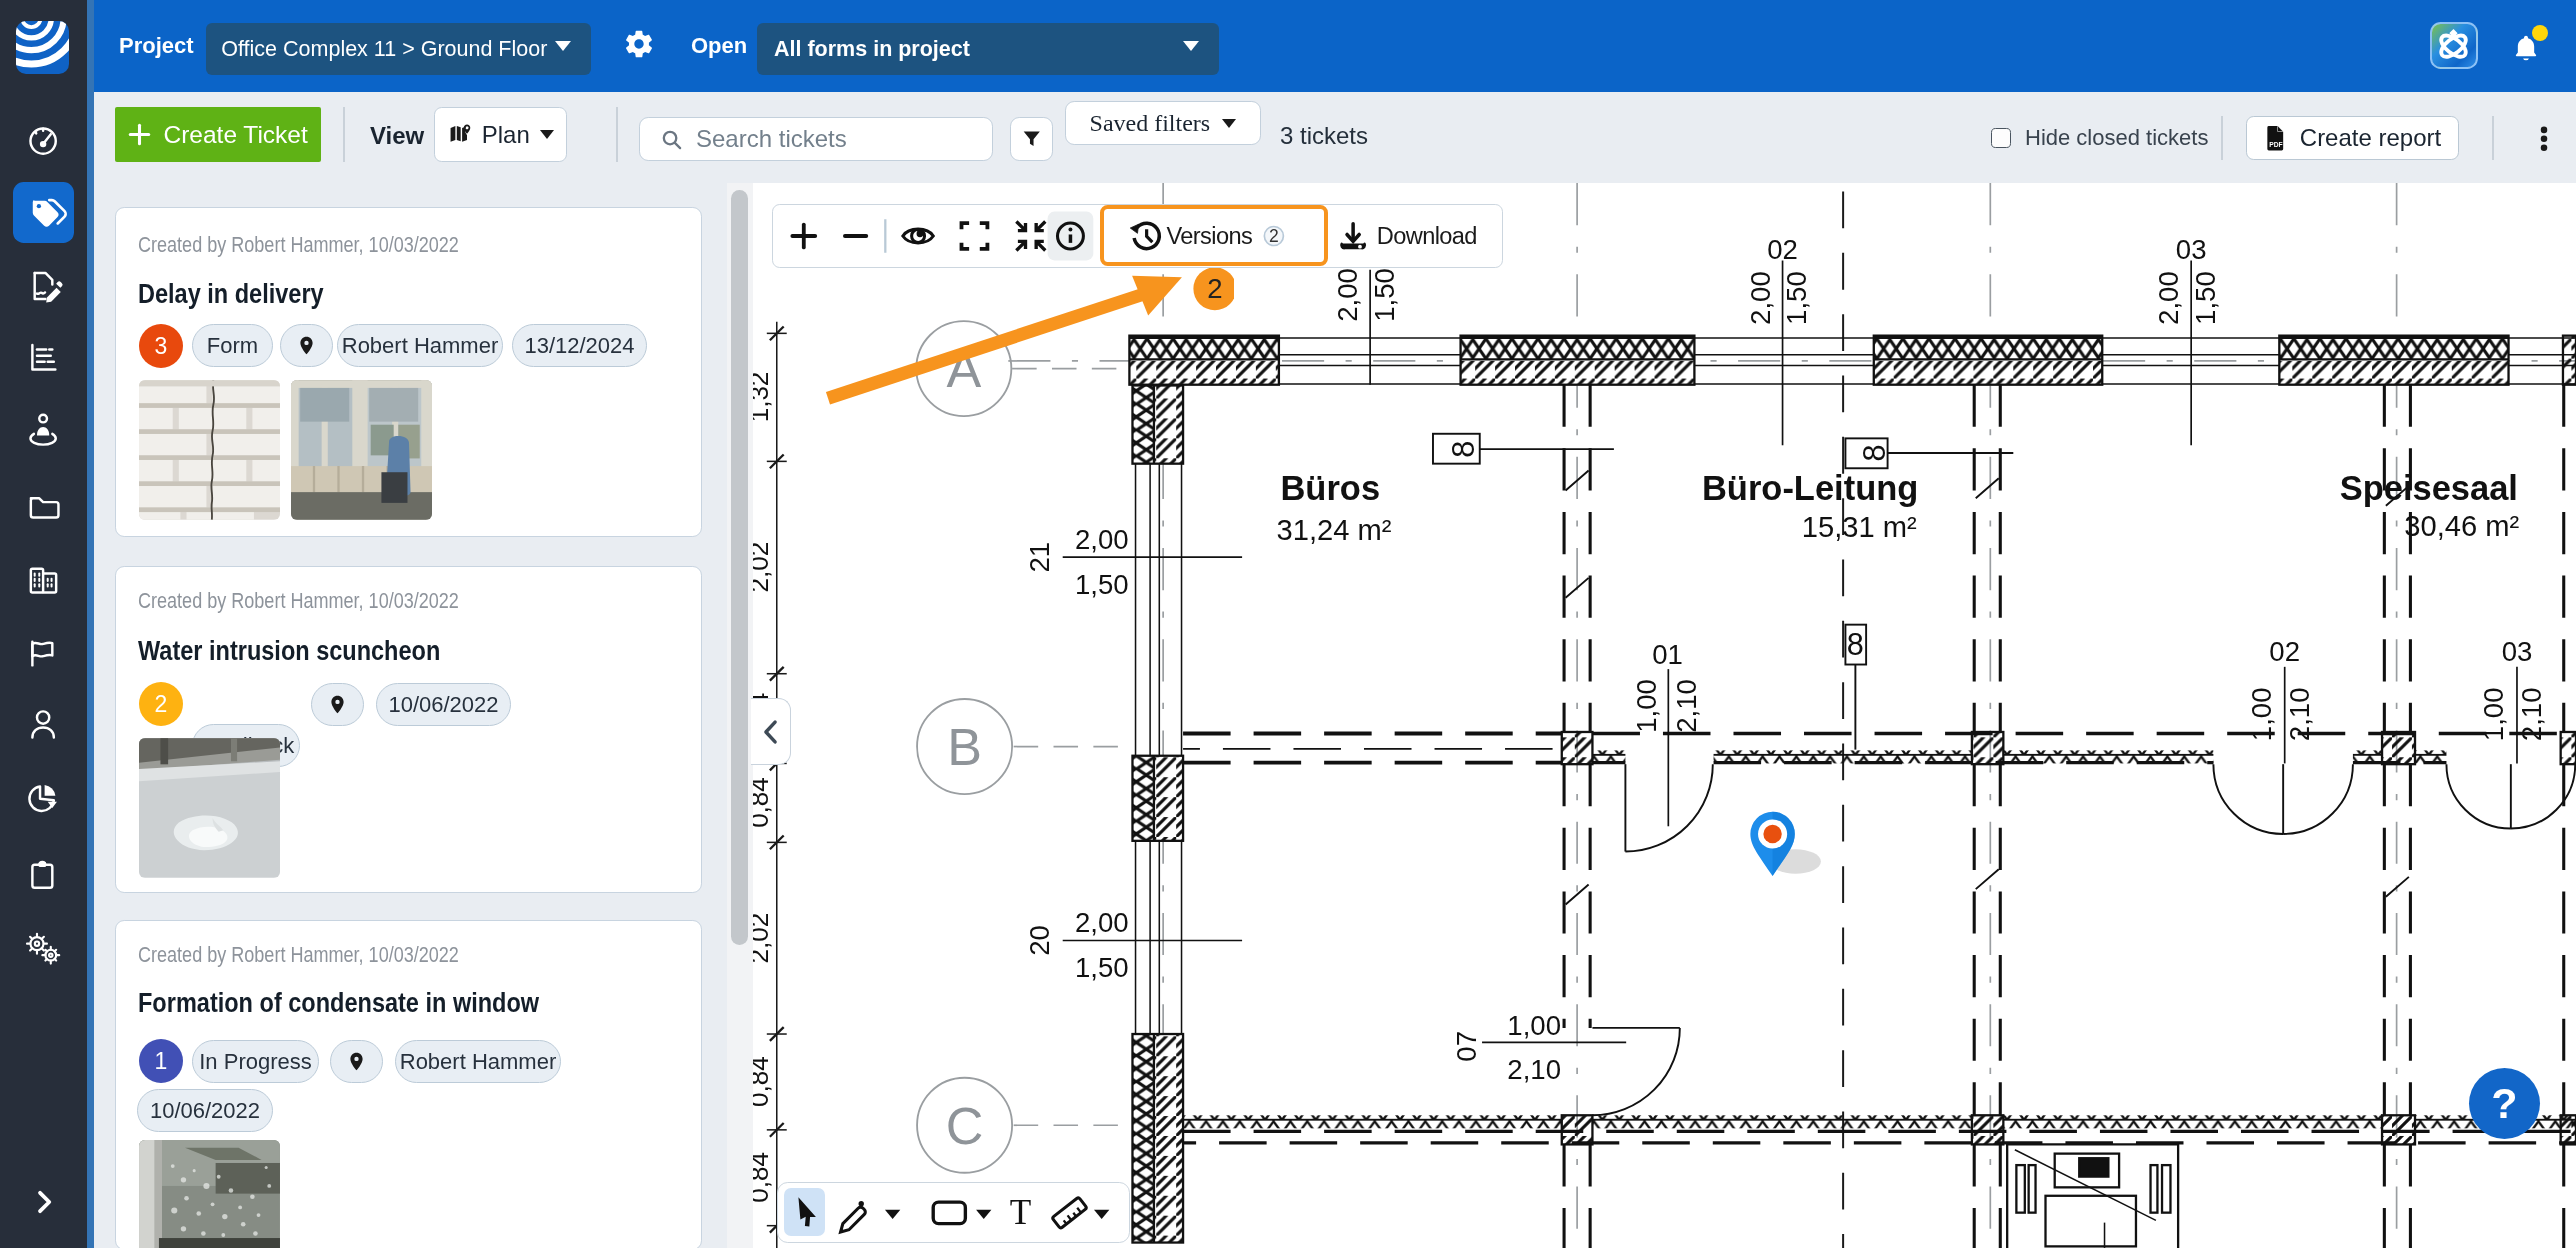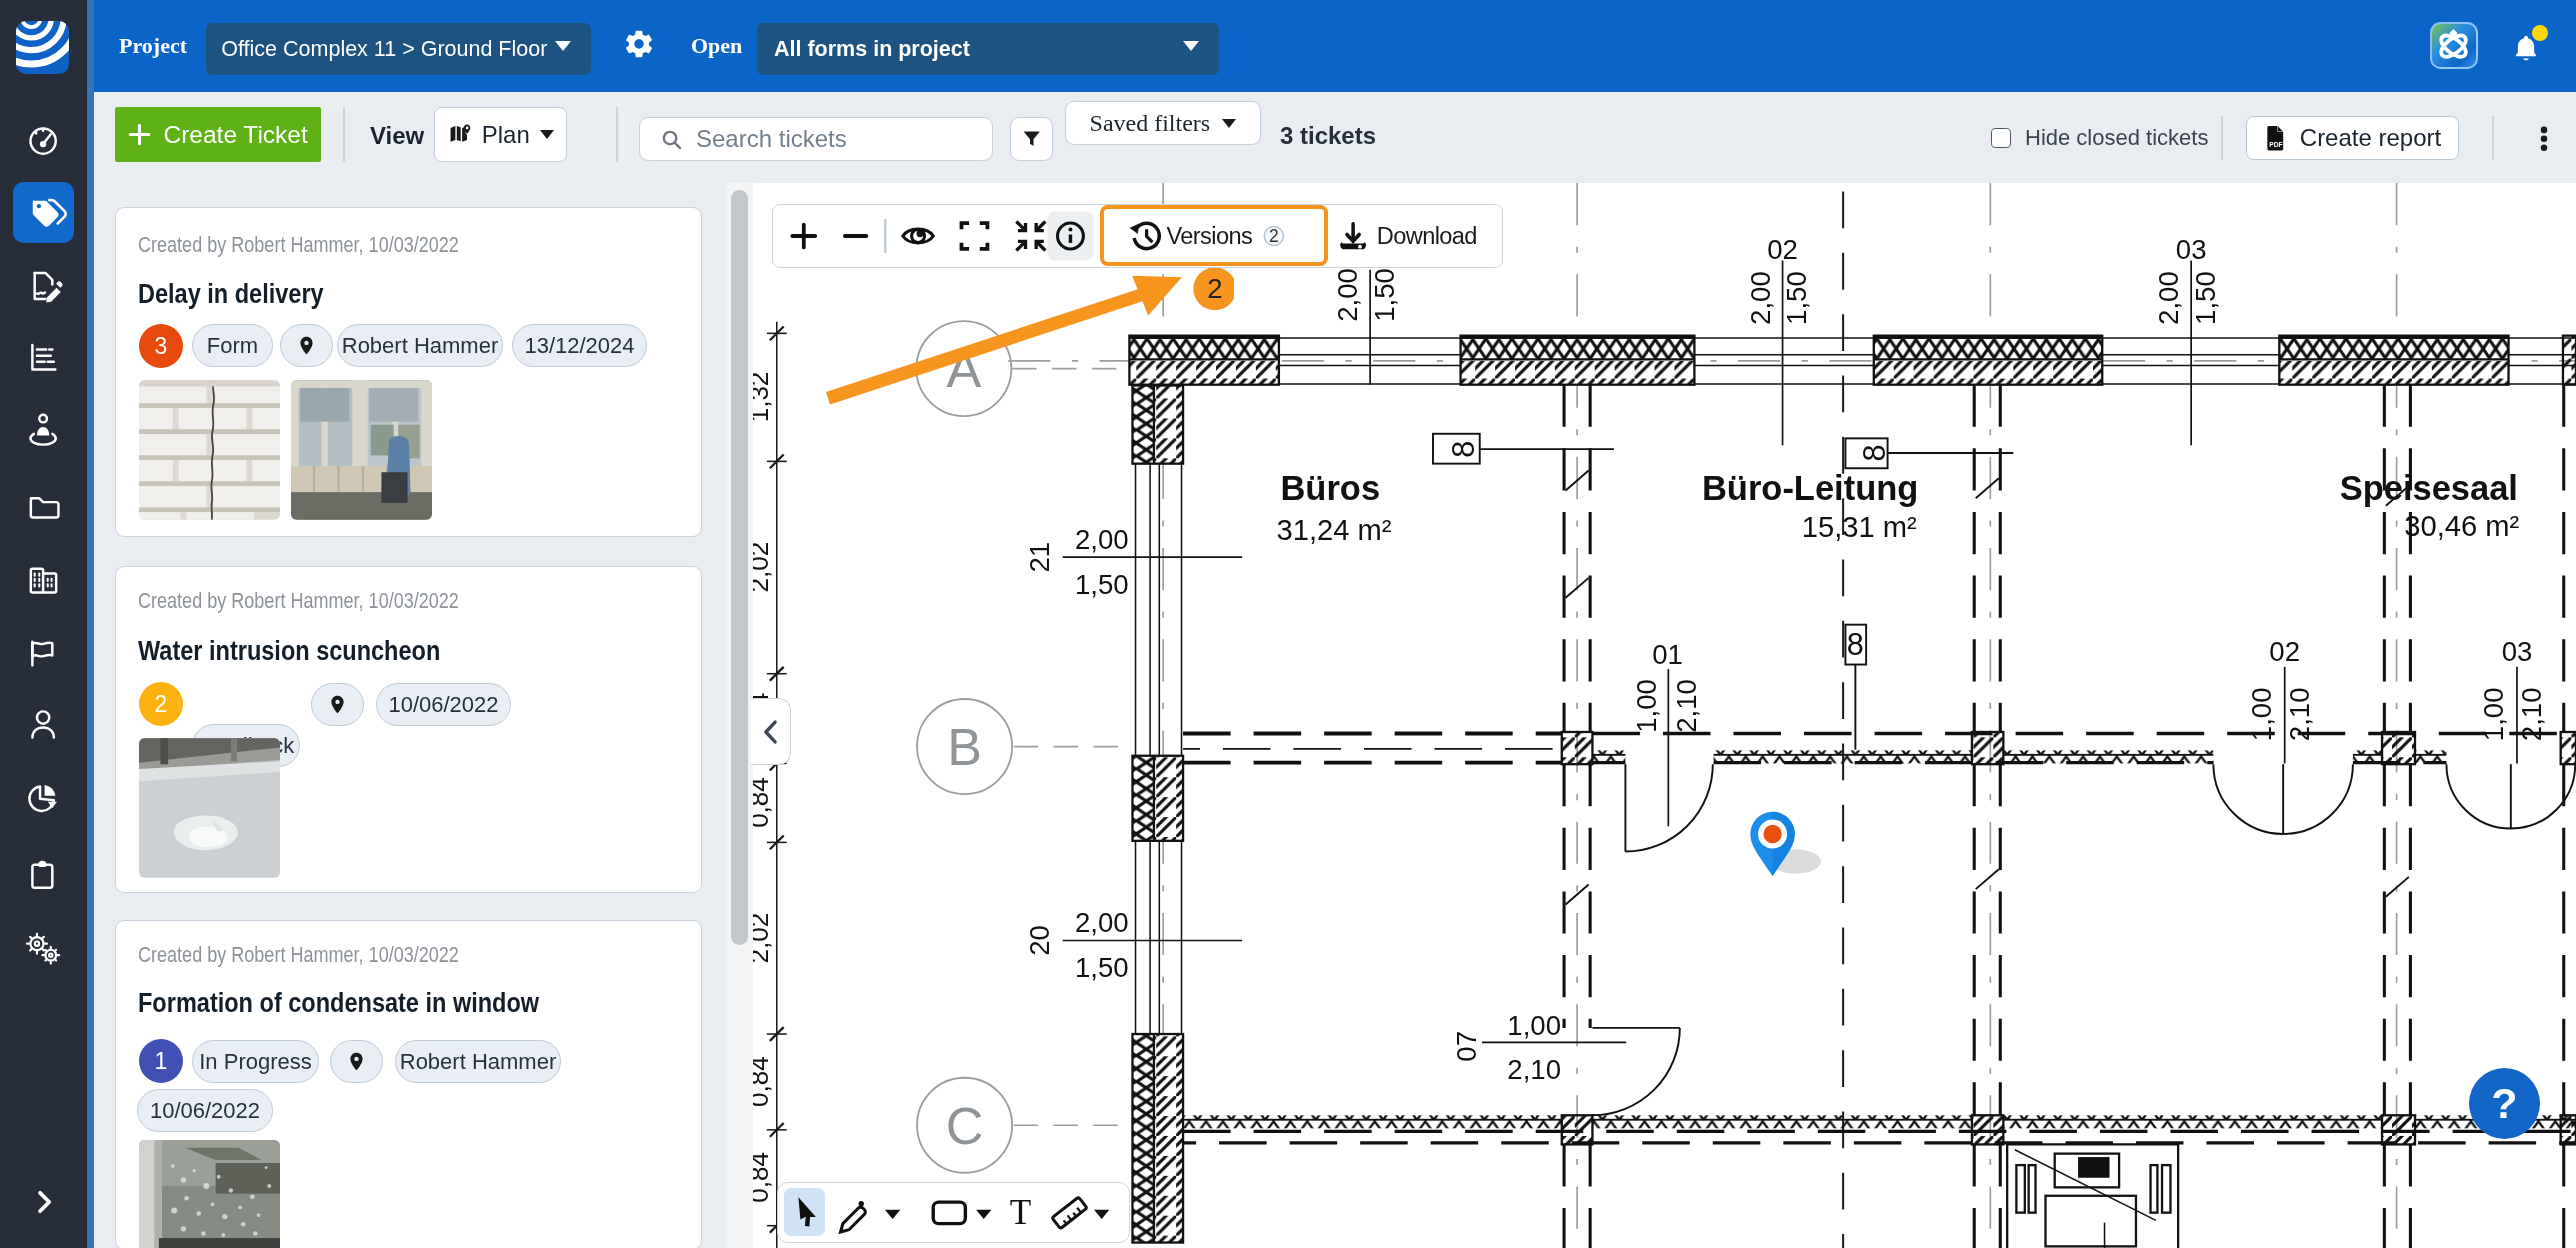--- a/index.html
+++ b/index.html
@@ -6,21 +6,21 @@
 html,body { width:2576px; height:1248px; overflow:hidden; font-family:"Liberation Sans", sans-serif; background:#e9edf2; }
 .abs { position:absolute; }
 #sidebar { position:absolute; left:0; top:0; width:87px; height:1248px; background:#272e3a; }
 #sidestrip { position:absolute; left:87px; top:0; width:7.7px; height:1248px; background:#3474b5; }
 #header { position:absolute; left:94px; top:0; width:2482px; height:92px; background:#0b64c8; }
 #row2 { position:absolute; left:94px; top:92px; width:2482px; height:91px; background:#e9edf2; }
 #panel { position:absolute; left:94px; top:183px; width:633px; height:1065px; background:#e9edf2; }
 #sbtrack { position:absolute; left:727px; top:183px; width:26px; height:1065px; background:#f2f3f5; }
 #sbthumb { position:absolute; left:731px; top:190px; width:17px; height:755px; background:#c3c7cb; border-radius:8.4px; }
 #plan { position:absolute; left:753px; top:183px; width:1823px; height:1065px; background:#ffffff; }
-.hdrlabel { color:#fff; font-size:22px; font-weight:bold;font-family:Liberation Serif, serif; }
+.hdrlabel { color:#fff; font-size:22px; font-weight:bold; }
 .hdrdrop { position:absolute; background:#1d5380; border-radius:6.1px; height:52px; top:23px; display:flex; align-items:center; color:#fff; font-size:21.5px; white-space:nowrap; }
 .caret { width:0; height:0; border-left:8.4px solid transparent; border-right:8.4px solid transparent; border-top:10px solid #fff; }
 .card { position:absolute; left:115px; width:587px; background:#fff; border:1.5px solid #c8d4e0; border-radius:9.2px; }
 .created { position:absolute; left:23px; color:#8d939b; font-size:22px; transform:scaleX(.82); transform-origin:left; white-space:nowrap; }
 .ctitle { position:absolute; left:23px; color:#141e29; font-size:28px; font-weight:bold; transform:scaleX(.84); transform-origin:left; white-space:nowrap; }
 .pill { position:absolute; height:43px; border:1.5px solid #bccbd8; background:#e8eef4; border-radius:21.5px; display:flex; align-items:center; justify-content:center; font-size:22px; color:#27313d; white-space:nowrap; }
 .numcirc { position:absolute; width:44px; height:44px; border-radius:50%; display:flex; align-items:center; justify-content:center; font-size:23px; color:#fff; }
 .thumb { position:absolute; width:141px; height:140px; border-radius:6.1px; overflow:hidden; }
 .wbtn { background:#fff; border:1.5px solid #c3d0dc; display:flex; align-items:center; justify-content:center; }
 </style>
@@ -204,21 +204,21 @@
 </div>
 <div class="abs wbtn" style="left:1010px;top:117px;width:43px;height:44px;border-radius:9.2px;">
 <svg width="21.5" height="21.5" viewBox="0 0 24 24" fill="#1a1a1a">
       <path d="M3 4 h18 l-7 8.5 V20 l-4 -2.5 V12.5 z"></path>
     </svg>
 </div>
 <div class="abs wbtn" style="left:1065px;top:101px;width:196px;height:44px;border-radius:9.2px;font-family:Liberation Serif, serif;">
 <span style="font-size:24px;color:#1a2430;margin-right:12.3px;">Saved filters</span>
 <span class="caret" style="border-top-color:#1a1a1a;border-left-width:7.7px;border-right-width:7.7px;border-top-width:9.2px;"></span>
 </div>
-<div class="abs" style="left:1280px;top:122px;font-size:24px;font-weight:bold;color:#242f3b;">3 tickets</div>
+<div class="abs" style="left:1280px;top:122px;font-size:24px;font-weight:normal;color:#242f3b;">3 tickets</div>
 
 <div class="abs" style="left:1991px;top:128px;width:20px;height:20px;border:1.9px solid #4a5560;border-radius:4.6px;background:#fdfdfd;"></div>
 <div class="abs" style="left:2025px;top:125px;font-size:22px;color:#39434e;">Hide closed tickets</div>
 <div class="abs" style="left:2221px;top:116px;width:1.5px;height:44px;background:#c9d1d9;"></div>
 <div class="abs wbtn" style="left:2246px;top:116px;width:213px;height:44px;border-radius:7.7px;border-color:#bac8d4;">
 <svg width="23" height="26" viewBox="0 0 24 27" fill="#111">
       <path d="M5 1 h9 l6 6 v18 a1.5 1.5 0 0 1 -1.5 1.5 h-13.5 a1.5 1.5 0 0 1 -1.5 -1.5 v-22.5 a1.5 1.5 0 0 1 1.5 -1.5 z"></path>
       <path d="M14 1 l6 6 h-6 z" fill="#fff" opacity="0.95"></path>
       <path d="M14.6 1.6 l4.8 4.8 h-4.8 z" fill="#111"></path>
       <text x="5.5" y="23" font-size="7" fill="#fff" font-family="Liberation Sans" font-weight="bold">PDF</text>

